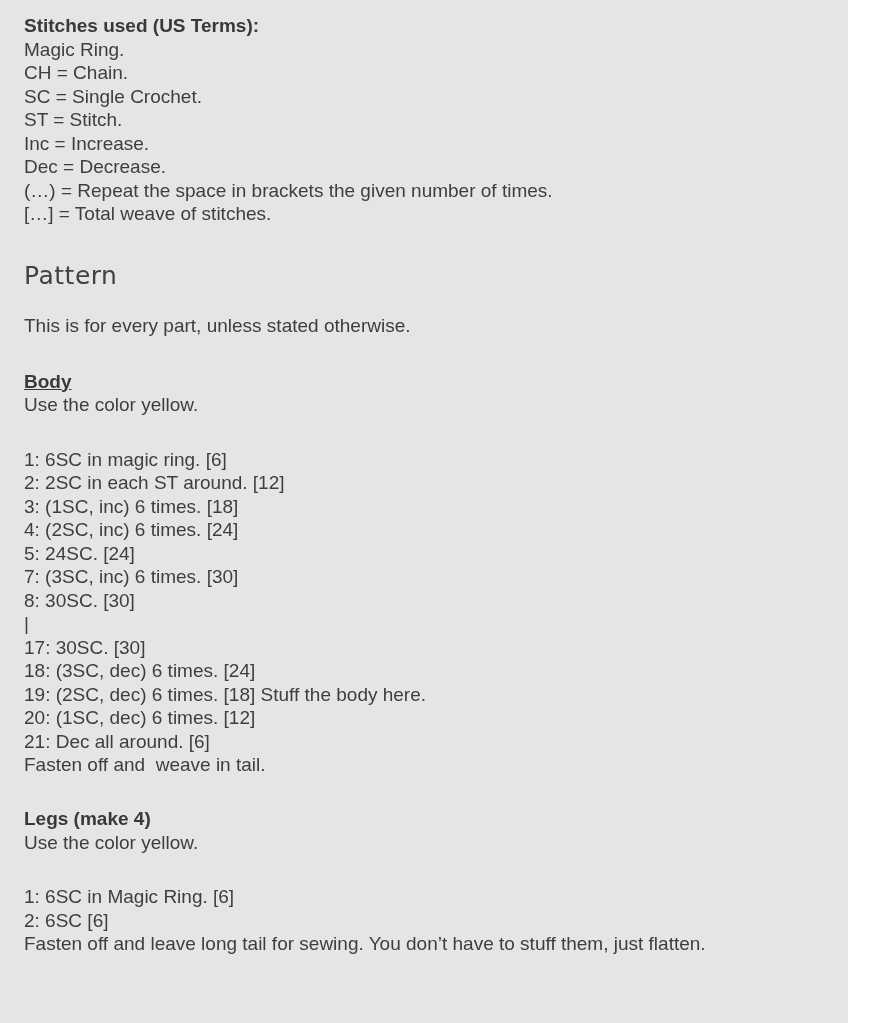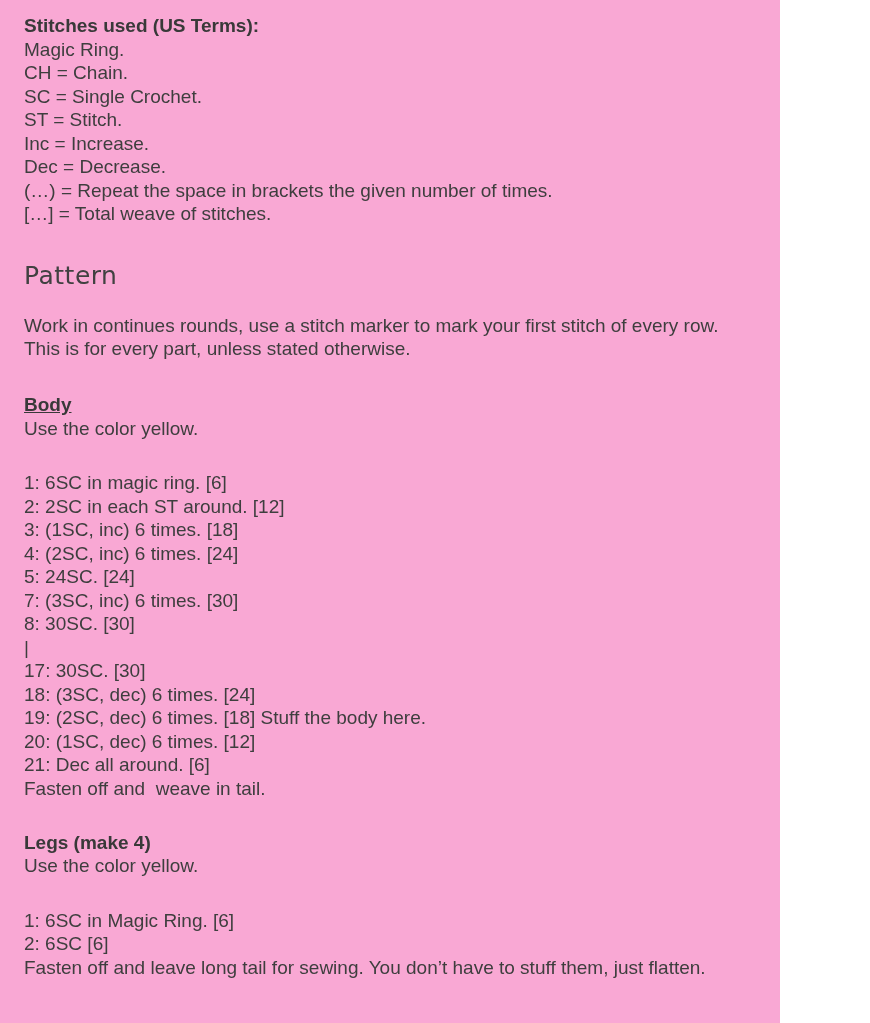--- a/index.html
+++ b/index.html
@@ -2,25 +2,25 @@
 <html><head>
 <meta charset="utf-8">
 <style>
   html, body {
     margin: 0;
     padding: 0;
     background: #ffffff;
   }
   .page {
     position: relative;
-    width: 780px;
+    width: 848px;
     height: 1023px;
     box-sizing: border-box;
     padding: 14px 24px 0 24px;
-    background: #f9a8d4;
+    background: #e5e5e5;
     font-family: "Liberation Sans", sans-serif;
     font-size: 19px;
     color: #3e3e3e;
     overflow: hidden;
   }
   .line {
     line-height: 23.5px;
     white-space: pre-wrap;
   }
   .bold {
@@ -53,21 +53,20 @@
     <div class="line">SC = Single Crochet.</div>
     <div class="line">ST = Stitch.</div>
     <div class="line">Inc = Increase.</div>
     <div class="line">Dec = Decrease.</div>
     <div class="line">(…) = Repeat the space in brackets the given number of times.</div>
     <div class="line">[…] = Total weave of stitches.</div>
   </div>
 
   <div>
     <div class="pattern-heading">Pattern</div>
-    <div class="line">Work in continues rounds, use a stitch marker to mark your first stitch of every row.</div>
     <div class="line">This is for every part, unless stated otherwise.</div>
   </div>
 
   <div>
     <div class="line bold gap-lg">Body</div>
     <div class="line">Use the color yellow.</div>
     <div class="gap-rounds">
       <div class="line">1: 6SC in magic ring. [6]</div>
       <div class="line">2: 2SC in each ST around. [12]</div>
       <div class="line">3: (1SC, inc) 6 times. [18]</div>

